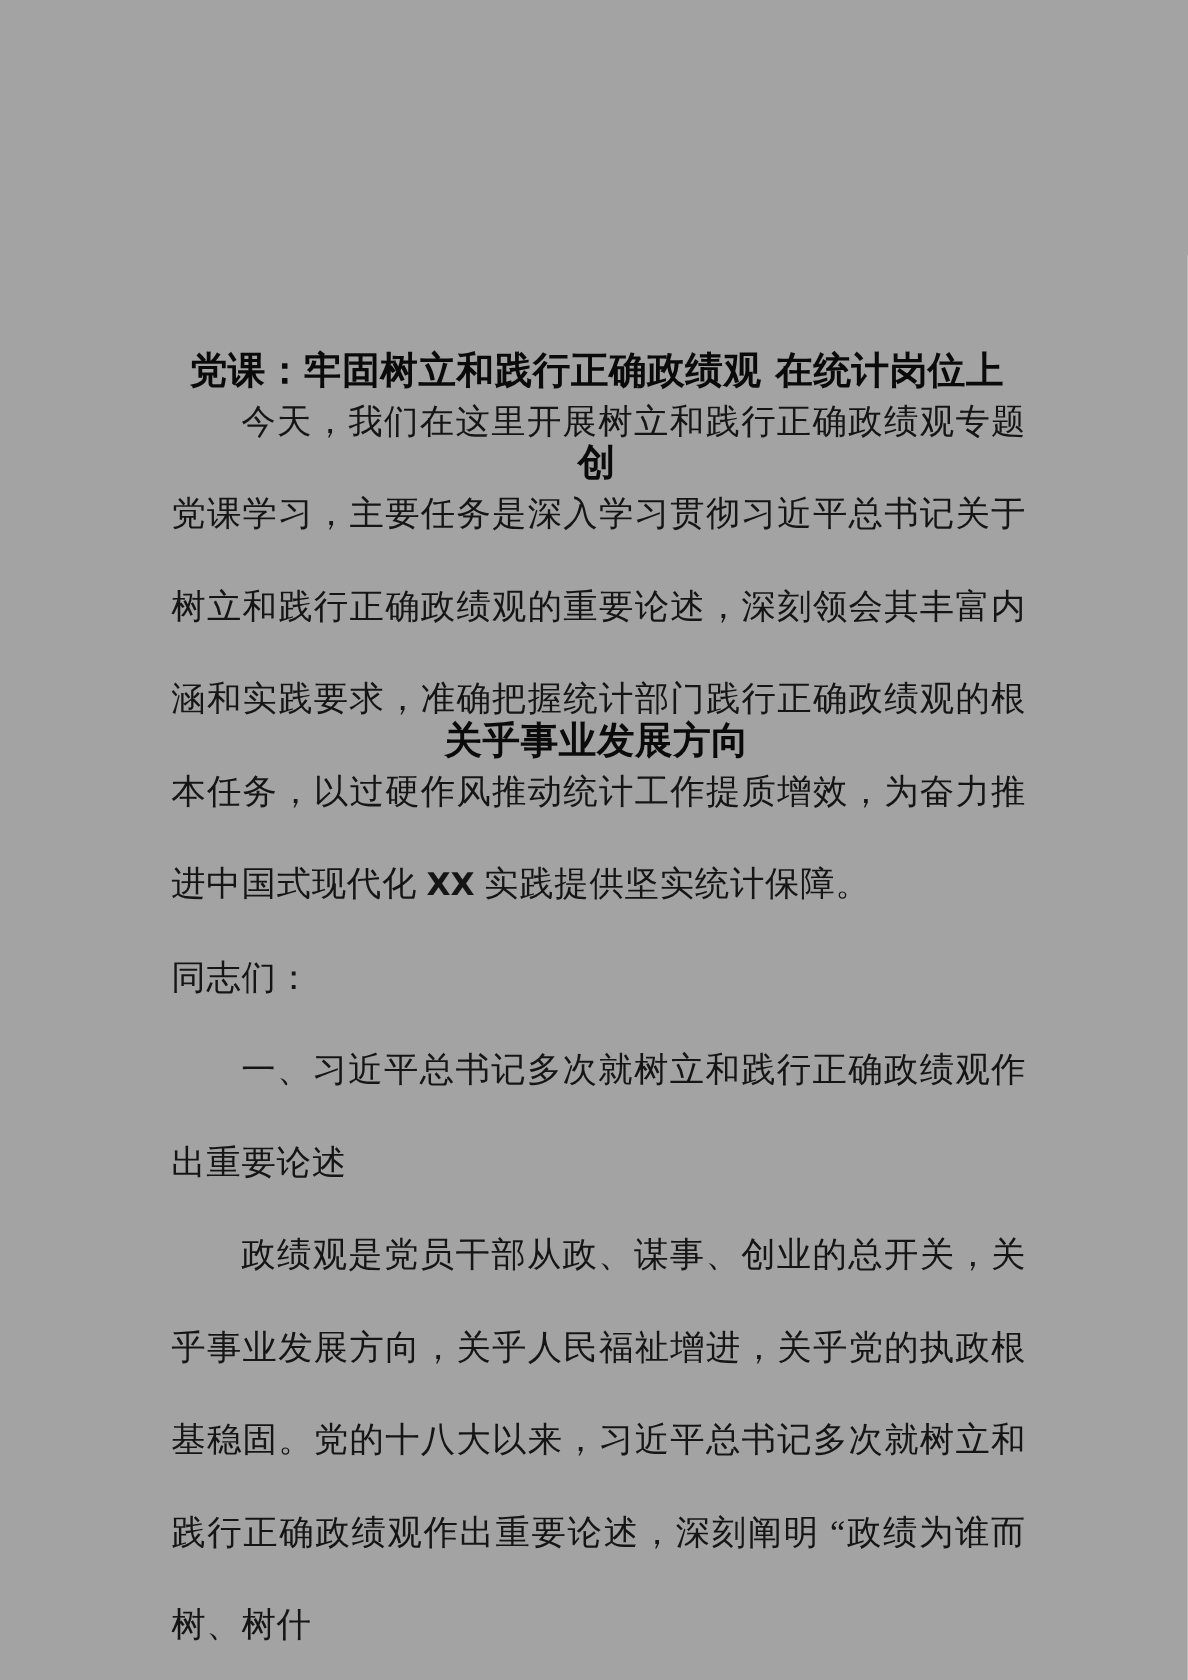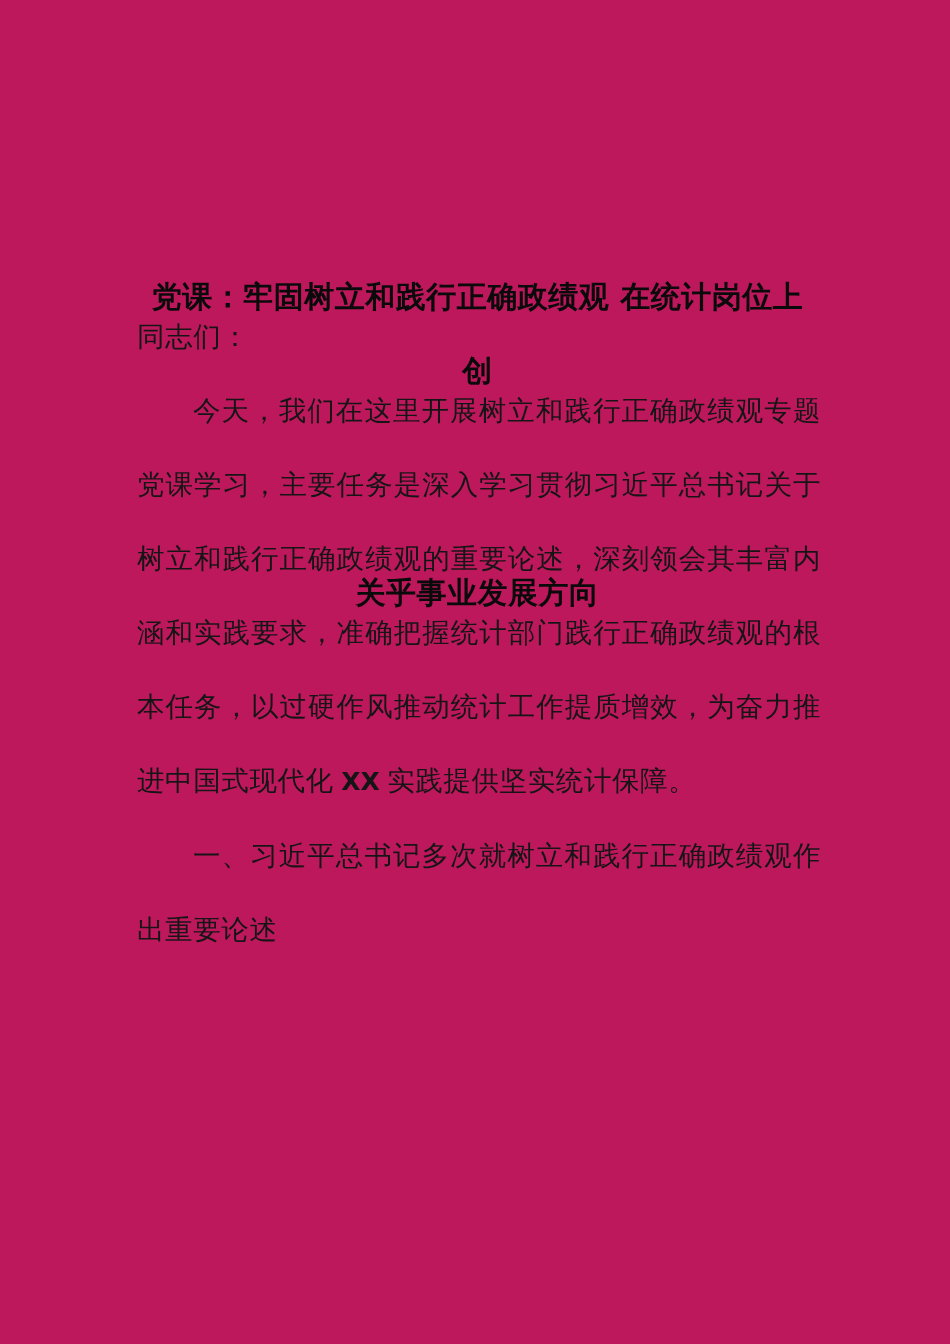--- a/index.html
+++ b/index.html
@@ -15,21 +15,21 @@
     overflow: hidden;
     position: relative;
   }
 
   .page {
     position: absolute;
     left: 0;
     top: 0;
     width: 950px;
     height: 1344px;
-    background: #be185d;
+    background: #a3a3a3;
   }
 
   
   .doc-title {
     position: absolute;
     left: 137px;
     top: 112px;
     width: 681px;
     text-align: center;
     font-family: "DejaVu Sans", "Liberation Sans", sans-serif;
@@ -98,22 +98,23 @@
 
 <div class="page">
 
   <div class="doc-title">
     <span class="title-line line-1">党课：牢固树立和践行正确政绩观 在统计岗位上创</span>
     <span class="title-line line-2">关乎事业发展方向</span>
   </div>
 
   <div class="doc-body">
 
+    <p class="para indented"><span>今天，我们在这里开展树立和践行正确政绩观专题党课学习，主要任务是深入学习贯彻习近平总书记关于树立和践行正确政绩观的重要论述，深刻领会其丰富内涵和实践要求，准确把握统计部门践行正确政绩观的根本任务，以过硬作风推动统计工作提质增效，为奋力推进中国式现代化 </span><span class="latin-bold">XX</span><span> 实践提供坚实统计保障。</span></p>
+
     <p class="para salutation">同志们：</p>
-
-    <p class="para indented"><span>今天，我们在这里开展树立和践行正确政绩观专题党课学习，主要任务是深入学习贯彻习近平总书记关于树立和践行正确政绩观的重要论述，深刻领会其丰富内涵和实践要求，准确把握统计部门践行正确政绩观的根本任务，以过硬作风推动统计工作提质增效，为奋力推进中国式现代化 </span><span class="latin-bold">XX</span><span> 实践提供坚实统计保障。</span></p>
 
     <p class="para heading">一、习近平总书记多次就树立和践行正确政绩观作出重要论述</p>
 
+    <p class="para indented clipped">政绩观是党员干部从政、谋事、创业的总开关，关乎事业发展方向，关乎人民福祉增进，关乎党的执政根基稳固。党的十八大以来，习近平总书记多次就树立和践行正确政绩观作出重要论述，深刻阐明 “政绩为谁而树、树什</p>
 
   </div>
 
 </div>
 
 </body></html>

